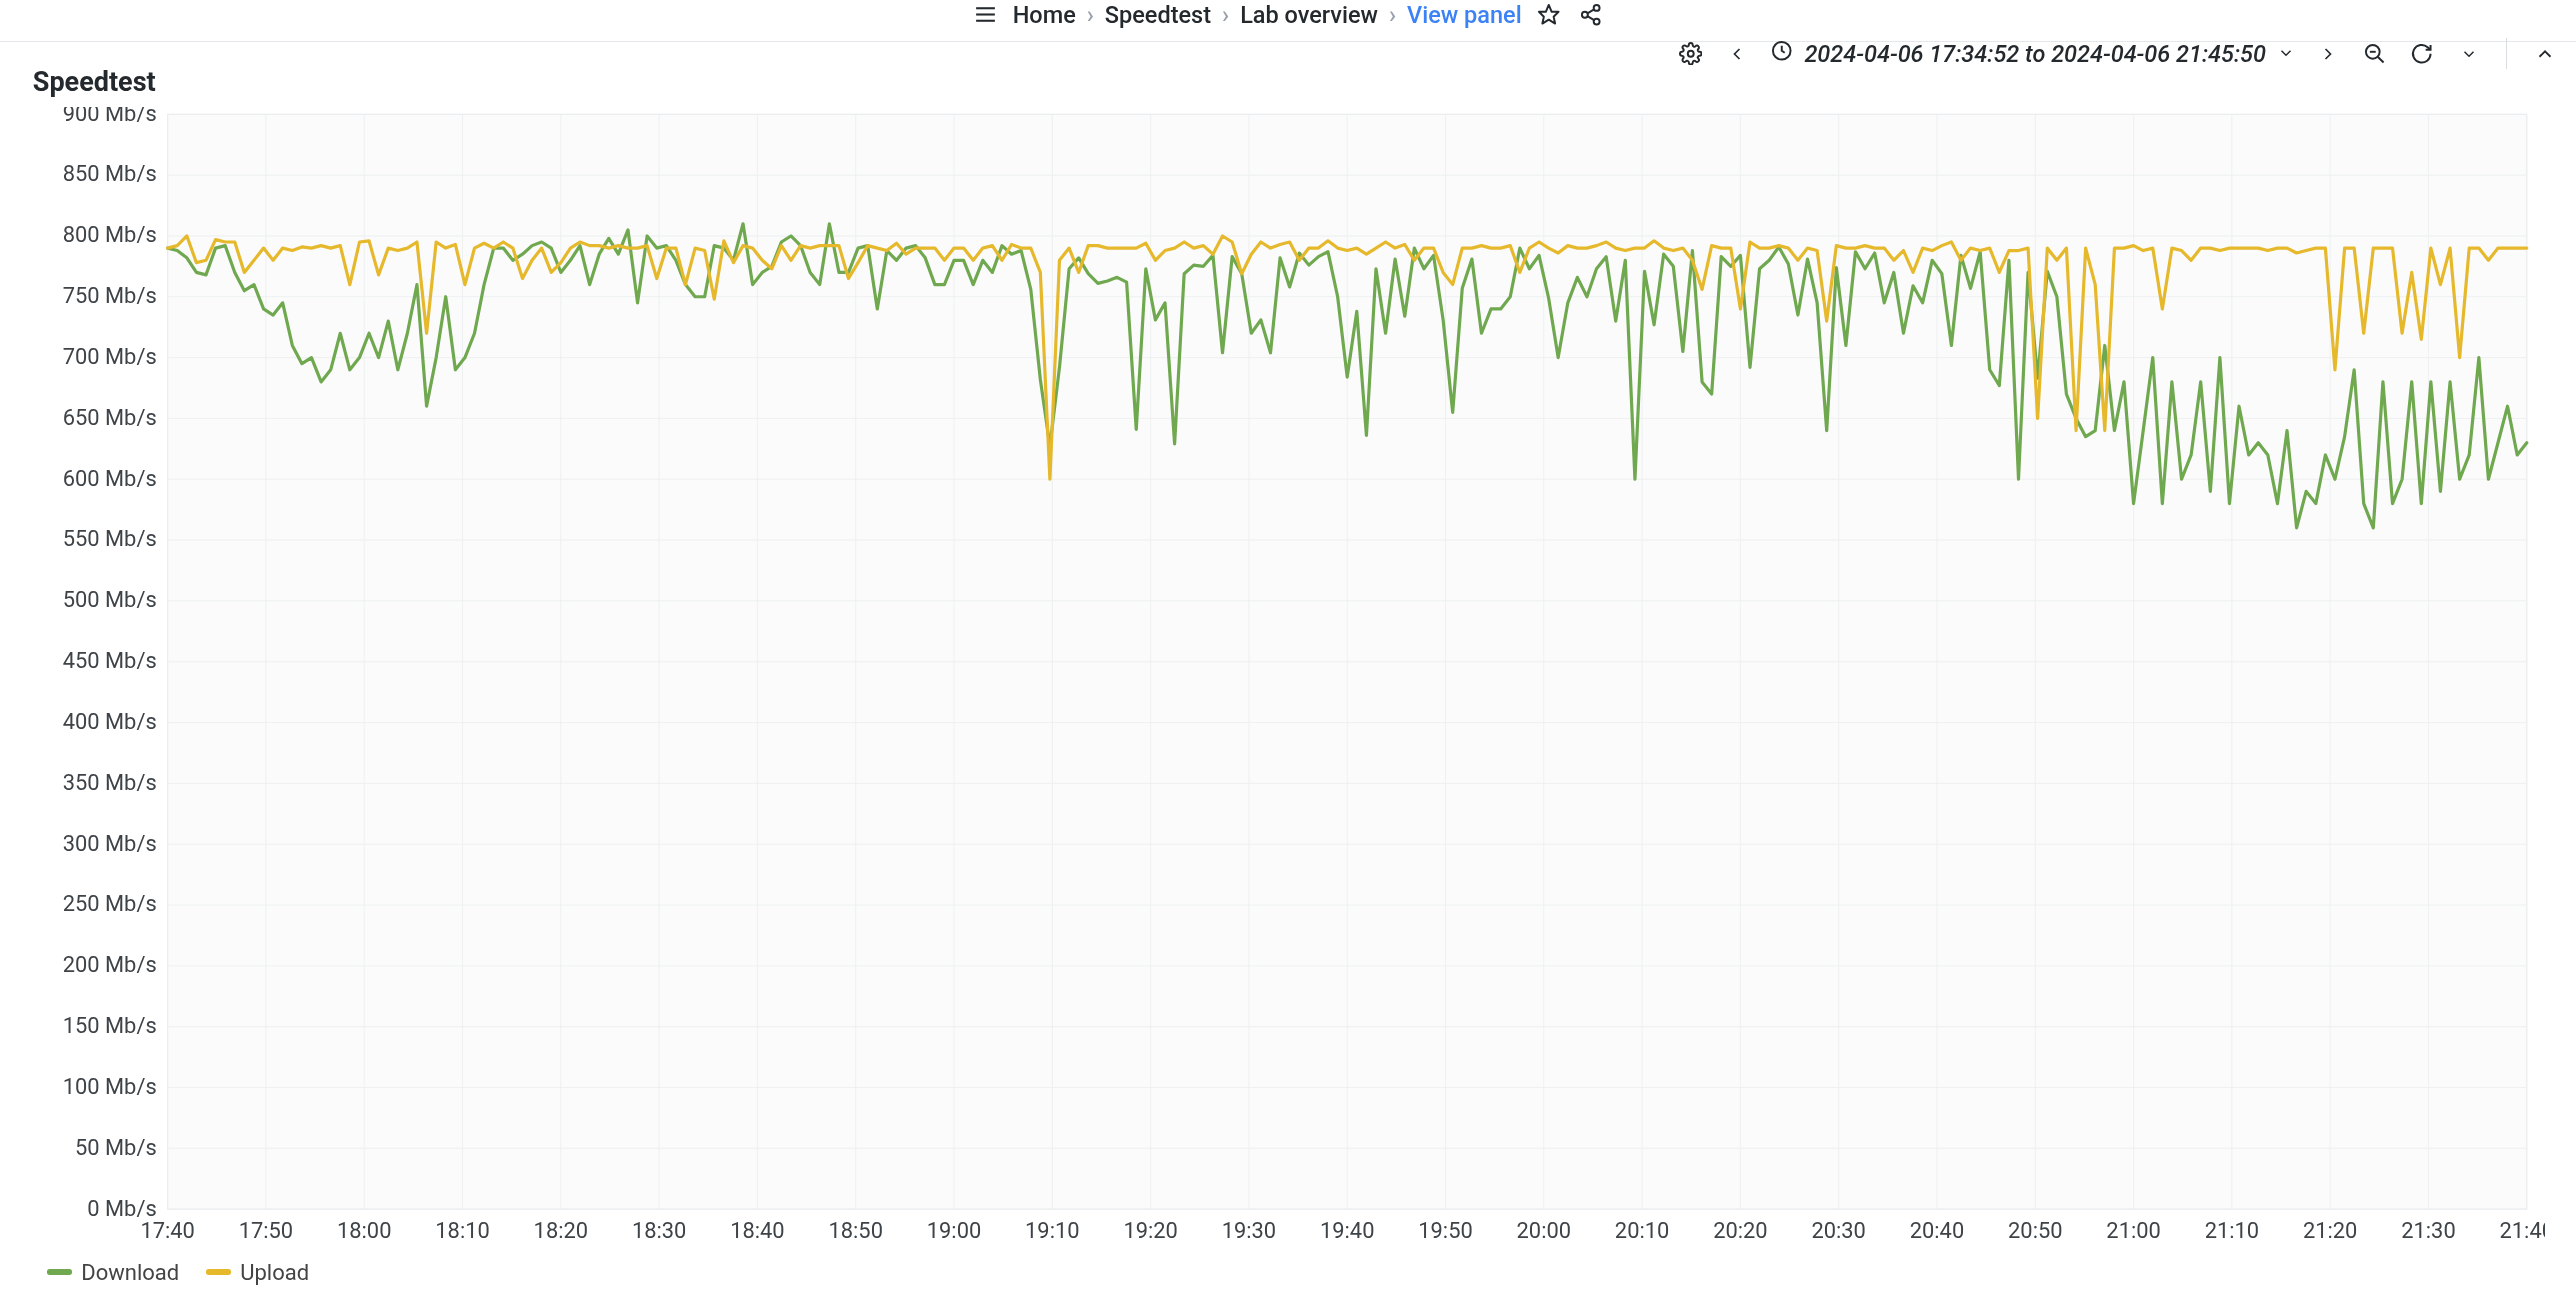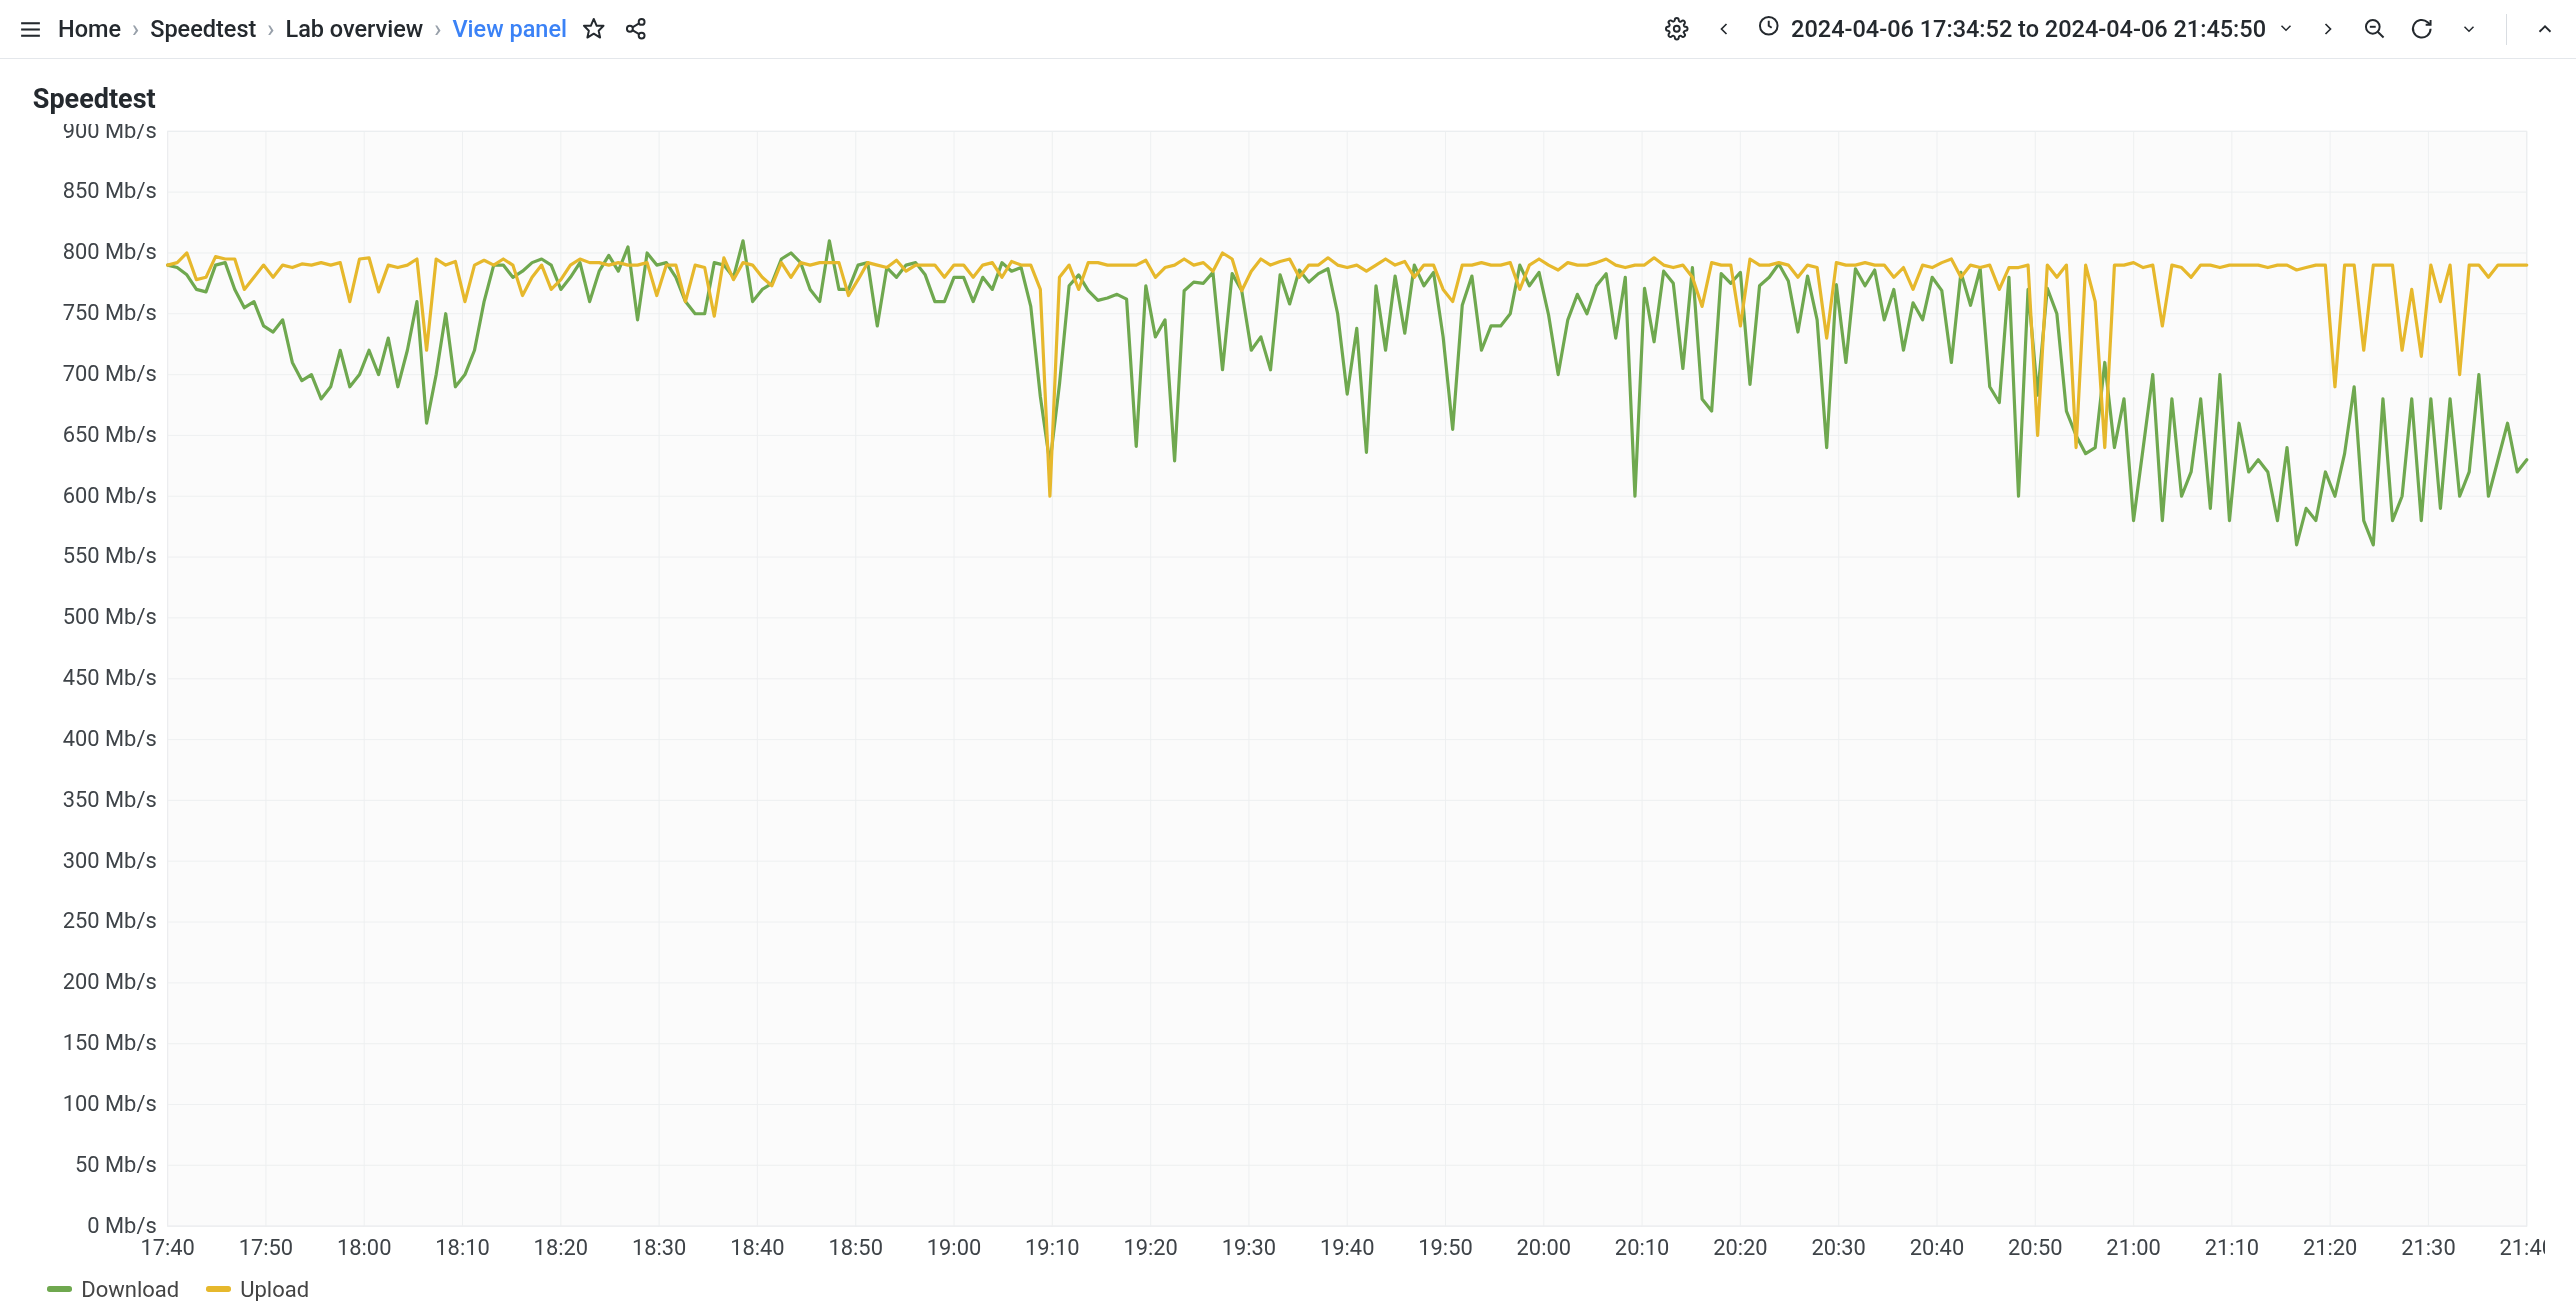--- a/index.html
+++ b/index.html
@@ -1,19 +1,19 @@
 <!DOCTYPE html>
 <html style="font-size:14.5px"><head>
 <meta charset="utf-8">
 <style>
   html,body{margin:0;padding:0;font-family:-apple-system,BlinkMacSystemFont,"Segoe UI",Roboto,Helvetica,Arial,sans-serif;background:#fff;color:#24292e;}
   *{box-sizing:border-box;}
-  .topbar{height:59px;display:flex;align-items:center;padding:0 16.3px;border-bottom:0.9px solid #e4e7eb;font-size:23.5px;gap:9px;}
+  .topbar{height:42px;display:flex;align-items:center;padding:0 16.3px;border-bottom:0.9px solid #e4e7eb;font-size:23.5px;gap:9px;flex-direction:column;}
   .topbar .left{display:flex;align-items:center;gap:12.7px;}
-  .topbar .right{display:flex;align-items:center;gap:18px;margin-left:auto;}
+  .topbar .right{display:flex;align-items:center;gap:18px;margin-left:auto;font-style:italic;}
   .icon-btn{width:29px;height:29px;display:flex;align-items:center;justify-content:center;cursor:pointer;color:#24292e;border-radius:3.6px;}
   .breadcrumbs{display:flex;align-items:center;gap:11px;font-weight:500;}
   .breadcrumbs .crumb{color:#24292e;cursor:pointer;}
   .breadcrumbs .crumb.muted{color:#3b82f6;cursor:default;}
   .breadcrumbs .sep{color:#98a0aa;}
   .timepicker{display:flex;align-items:center;gap:11px;cursor:pointer;}
   .divider-v{width:0.9px;height:31px;background:#d9dde2;margin:0 5.4px;}
   .page{padding:23.5px 31px 16.3px 31px;}
   .panel-title{font-size:27px;font-weight:700;margin:0 0 9px 1.8px;}
   .chart-wrap{display:flex;}

